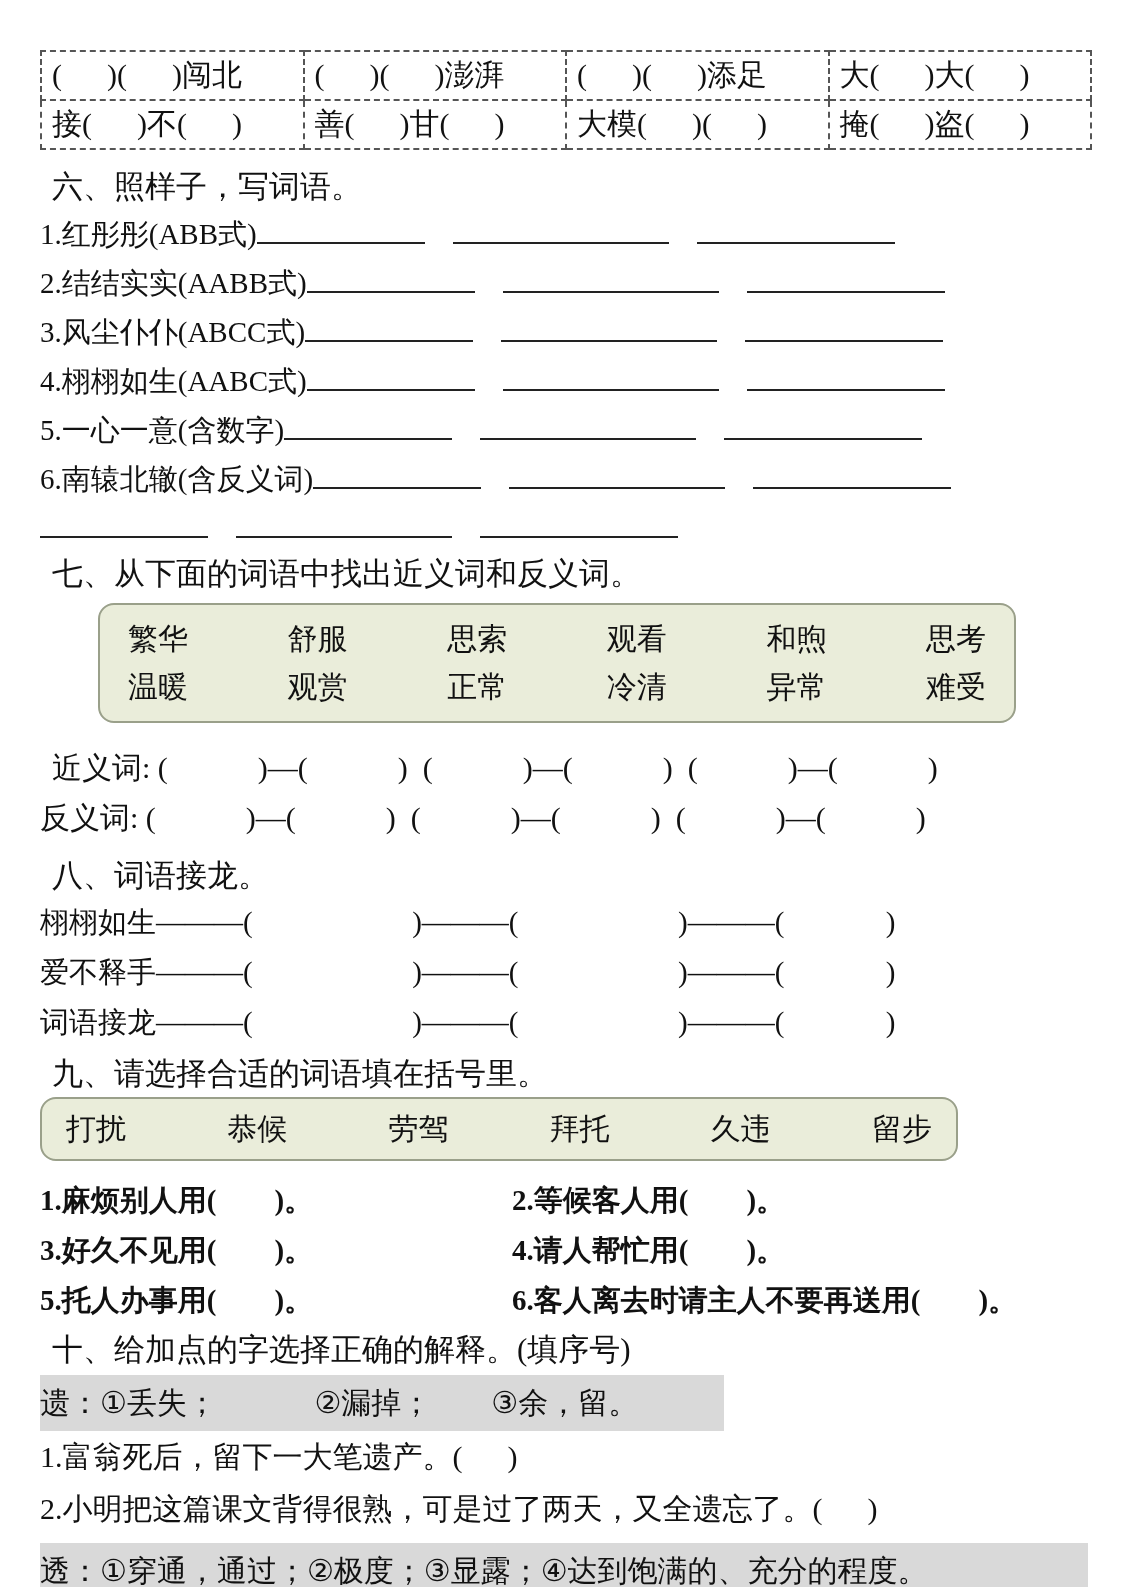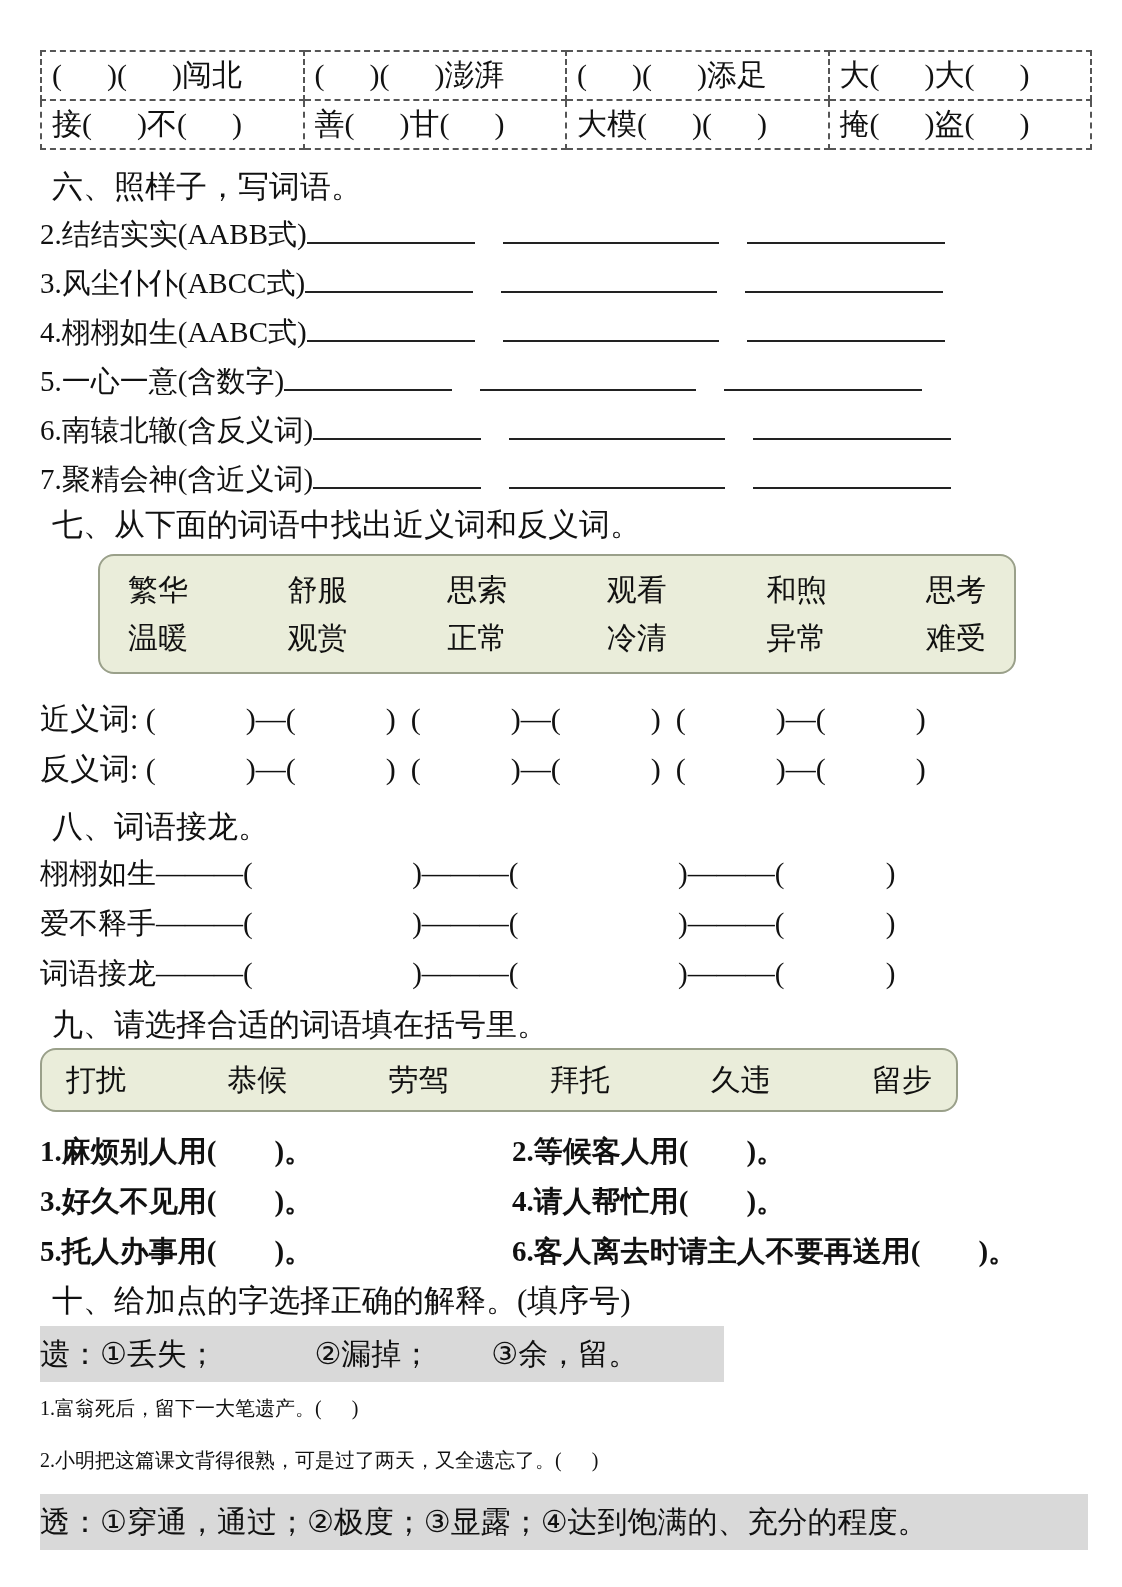--- a/index.html
+++ b/index.html
@@ -23,32 +23,32 @@
   .blank{display:inline-block;height:1em;border-bottom:2px solid #222;}
   .blank.gap{margin-left:28px;}
 
   .bank{background:var(--bank-bg,#eaedda);border:2px solid var(--bank-border,#9aa08a);
     border-radius:16px;width:918px;}
   .bank1{margin-left:58px;margin-top:8px;padding:10px 28px;}
   .bank2{margin-top:2px;padding:6px 24px;}
   .bankrow{display:flex;justify-content:space-between;font-size:30px;line-height:48px;}
 
   .pair-line{font-size:30px;line-height:50px;white-space:pre;}
-  .syn{margin-top:20px;}
+  .syn{margin-top:20px;margin-left:12px;}
 
   .chain-line{font-size:29px;line-height:50px;white-space:pre;}
 
   .s9grid{display:grid;grid-template-columns:472px auto;margin-top:14px;font-weight:bold;}
   .s9item{font-size:29px;line-height:50px;white-space:pre;}
 
   .band{background:var(--hl-bg,#d9d9d9);font-size:30px;line-height:56px;
     white-space:pre;overflow:hidden;}
   .band-yi{width:684px;margin-top:4px;}
   .band-tou{width:1048px;margin-top:8px;}
-  .s10item{font-size:20px;line-height:52px;white-space:pre;}
+  .s10item{font-size:30px;line-height:52px;white-space:pre;}
 </style>
 </head>
 <body>
 
 <div class="page">
 
   <table class="idioms">
     <tbody>
         <tr>
           <td>(      )(      )闯北</td>
@@ -60,26 +60,27 @@
           <td>接(      )不(      )</td>
           <td>善(      )甘(      )</td>
           <td>大模(      )(      )</td>
           <td>掩(      )盗(      )</td>
         </tr>
       </tbody>
   </table>
 
   <div class="title t6">六、照样子，写词语。</div>
   <div class="s6items">
+      <div class="s6row"><span class="s6lab">1.红彤彤(ABB式)</span><span class="blank" style="width: 168px;"></span><span class="blank gap" style="width: 216px;"></span><span class="blank gap" style="width: 198px;"></span></div>
       <div class="s6row"><span class="s6lab">2.结结实实(AABB式)</span><span class="blank" style="width: 168px;"></span><span class="blank gap" style="width: 216px;"></span><span class="blank gap" style="width: 198px;"></span></div>
       <div class="s6row"><span class="s6lab">3.风尘仆仆(ABCC式)</span><span class="blank" style="width: 168px;"></span><span class="blank gap" style="width: 216px;"></span><span class="blank gap" style="width: 198px;"></span></div>
       <div class="s6row"><span class="s6lab">4.栩栩如生(AABC式)</span><span class="blank" style="width: 168px;"></span><span class="blank gap" style="width: 216px;"></span><span class="blank gap" style="width: 198px;"></span></div>
       <div class="s6row"><span class="s6lab">5.一心一意(含数字)</span><span class="blank" style="width: 168px;"></span><span class="blank gap" style="width: 216px;"></span><span class="blank gap" style="width: 198px;"></span></div>
       <div class="s6row"><span class="s6lab">6.南辕北辙(含反义词)</span><span class="blank" style="width: 168px;"></span><span class="blank gap" style="width: 216px;"></span><span class="blank gap" style="width: 198px;"></span></div>
-      <div class="s6row"><span class="s6lab">7.聚精会神(含近义词)</span><span class="blank" style="width: 168px;"></span><span class="blank gap" style="width: 216px;"></span><span class="blank gap" style="width: 198px;"></span></div>
+      <div class="s6row"><span class="blank" style="width: 168px;"></span><span class="blank gap" style="width: 216px;"></span><span class="blank gap" style="width: 198px;"></span></div>
     </div>
 
   <div class="title t7">七、从下面的词语中找出近义词和反义词。</div>
   <div class="bank bank1">
       <div class="bankrow">
         <span class="bankword">繁华</span>
         <span class="bankword">舒服</span>
         <span class="bankword">思索</span>
         <span class="bankword">观看</span>
         <span class="bankword">和煦</span>

